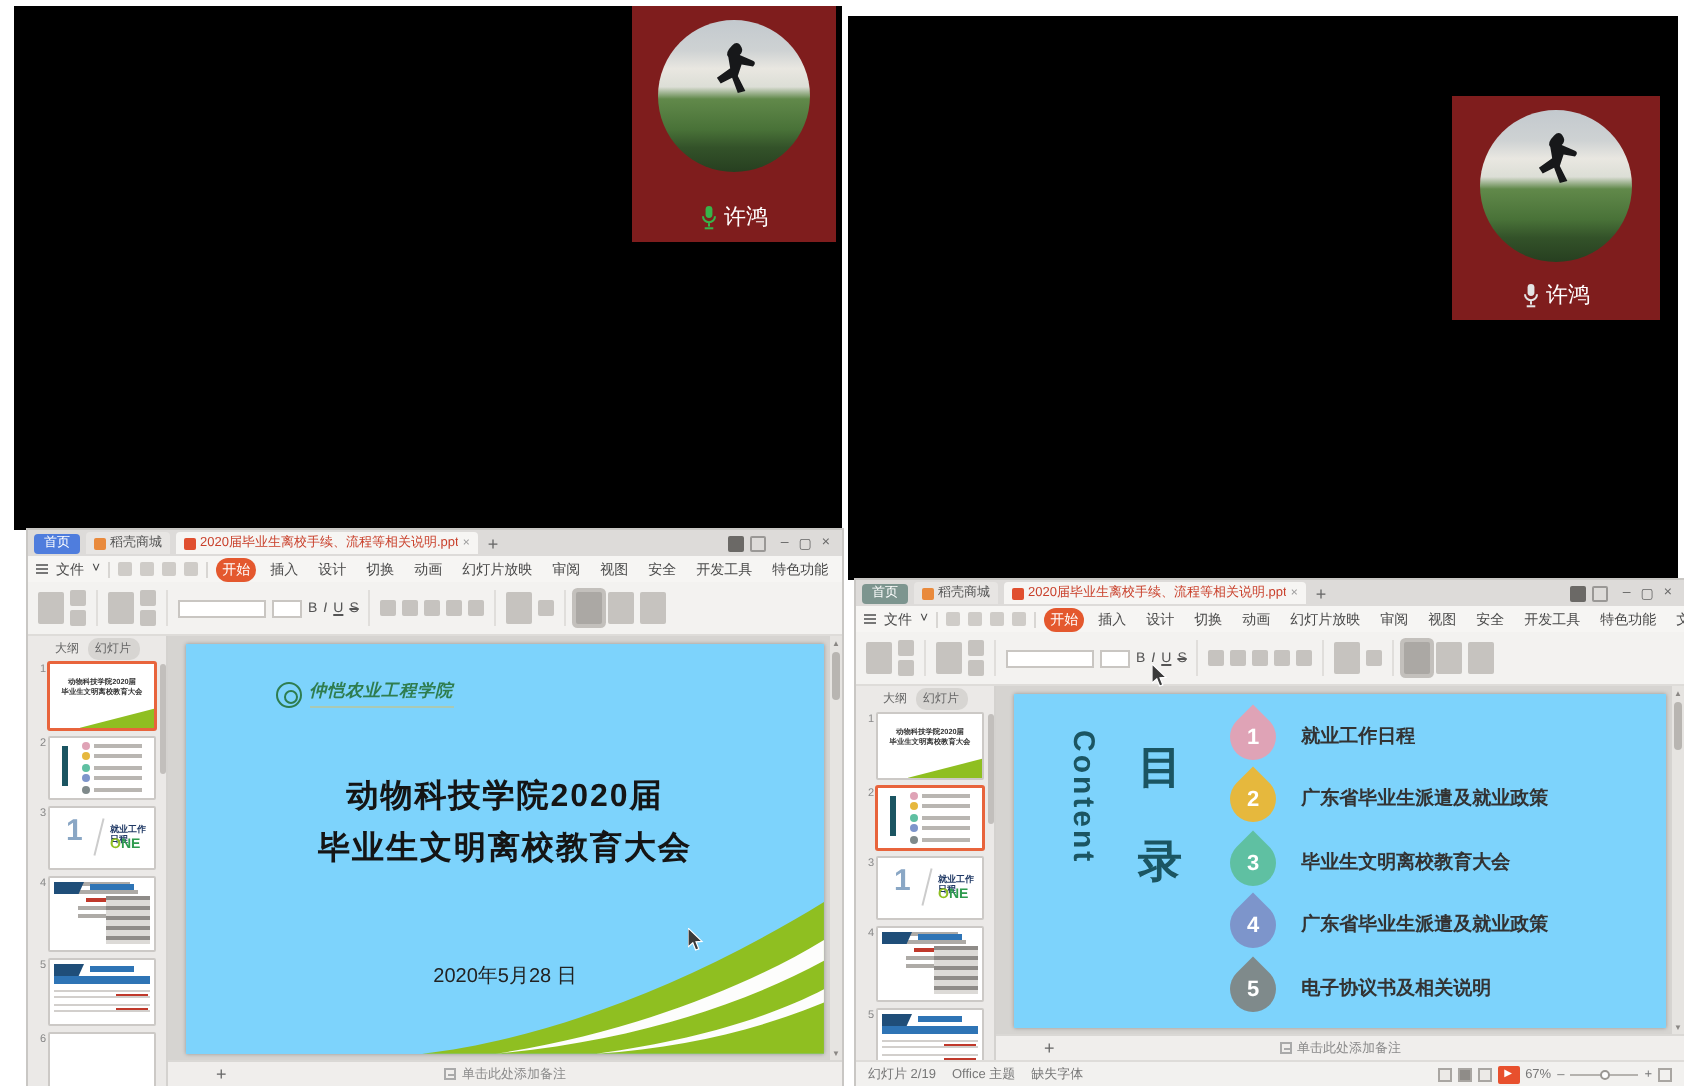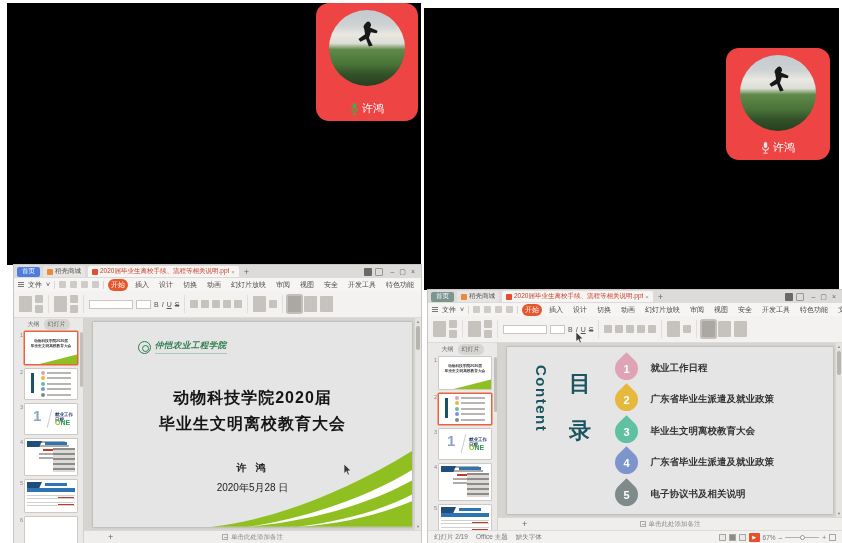--- a/index.html
+++ b/index.html
@@ -3,21 +3,21 @@
 <meta charset="utf-8">
 <style>
 *{margin:0;padding:0;box-sizing:border-box;}
 html,body{width:842px;height:543px;}
 body{position:relative;background:#fff;overflow:hidden;font-family:"Liberation Sans","DejaVu Sans",sans-serif;}
 
 
 .black-panel{position:absolute;background:#000;}
 #black-left{left:7px;top:3px;width:414px;height:262px;}
 #black-right{left:424px;top:8px;width:415px;height:282px;}
-.video-tile{position:absolute;background:#ef4444;border-radius:13px;}
+.video-tile{position:absolute;background:#7f1d1d;}
 #tile-left{right:3px;top:0;width:102px;height:118px;}
 #tile-right{right:9px;top:40px;width:104px;height:112px;}
 .avatar{position:absolute;left:50%;transform:translateX(-50%);top:7px;width:76px;height:76px;border-radius:50%;overflow:hidden;
  background:linear-gradient(180deg,#c3c9ce 0%,#ced2d3 20%,#e9e7e1 32%,#dcded6 44%,#61894a 52%,#497238 72%,#335229 84%,#273f20 100%);}
 .person-svg{position:absolute;left:19px;top:8px;width:38px;height:38px;}
 .tile-name{position:absolute;bottom:5px;width:100%;display:flex;align-items:center;justify-content:center;gap:3px;color:#fff;font-size:11px;}
 .mic-green{color:#37b34a;}
 .mic-white{color:#e4e4e4;}
 
 
@@ -79,21 +79,21 @@
 .trow{display:flex;gap:1px;margin-bottom:3px;}
 .tnum{width:7px;font-size:5.5px;color:#888;text-align:right;padding-top:1px;flex:none;}
 .thumb{flex:1;background:#fff;border:1px solid #ccc9c6;border-radius:1px;position:relative;overflow:hidden;}
 .thumb.sel{border:1px solid #e8643c;box-shadow:0 0 0 .5px #e8643c;}
 .sb-scroll{position:absolute;right:0;top:14px;width:3px;height:55px;background:#c2bfbc;border-radius:2px;}
 
 .canvascol{flex:1;display:flex;flex-direction:column;min-width:0;}
 .canvas{flex:1;background:#d6d4d1;position:relative;min-height:0;}
 .vscroll{position:absolute;right:0;top:0;bottom:0;width:6px;background:#e6e4e1;display:flex;flex-direction:column;align-items:center;justify-content:space-between;padding:1px 0;font-size:4px;color:#8a8784;}
 .vthumb{position:absolute;left:1px;top:8px;width:4px;height:24px;background:#b8b5b1;border-radius:2px;}
-.slide{position:absolute;left:9px;right:9px;top:4px;bottom:3px;background:#e5e5e5;box-shadow:0 0 2px rgba(0,0,0,.3);overflow:hidden;}
+.slide{position:absolute;left:9px;right:9px;top:4px;bottom:3px;background:#7dd3fc;box-shadow:0 0 2px rgba(0,0,0,.3);overflow:hidden;}
 
 .notesbar{height:13px;flex:none;background:#f0eeec;border-top:1px solid #dad8d5;display:flex;align-items:center;justify-content:center;gap:3px;font-size:6.5px;color:#8a8a8a;position:relative;}
 .addslide{position:absolute;left:24px;top:1px;font-size:9px;color:#666;}
 .notes-ic{width:6px;height:6px;border:1px solid #aaa;flex:none;position:relative;}
 .notes-ic::after{content:"";position:absolute;left:1px;top:2px;width:3px;height:1px;background:#aaa;}
 
 .statusbar{height:13px;flex:none;background:#f2f1ef;border-top:1px solid #dedcd9;display:flex;align-items:center;gap:8px;padding:0 6px;font-size:6.5px;color:#777;}
 .st-right{margin-left:auto;display:flex;align-items:center;gap:3px;}
 .view-ic{width:7px;height:7px;border:1px solid #a9a6a2;background:#eceae7;flex:none;}
 .view-ic.active{background:#8f8c88;}
@@ -374,21 +374,20 @@
     </div>
     <div class="canvascol">
       <div class="canvas">
         <div class="slide">
           <div class="logo-row">
             <span class="logo-circle"></span>
             <span class="logo-text">仲恺农业工程学院</span>
           </div>
           <div class="stitle l1">动物科技学院2020届</div>
           <div class="stitle l2">毕业生文明离校教育大会</div>
-          <div class="spresenter">许 鸿</div>
           <div class="sdate">2020年5月28 日</div>
           <svg class="swoosh" viewBox="0 0 300 80" preserveAspectRatio="none">
             <path d="M0 80 C 80 74, 190 48, 300 0 L300 80 Z" fill="#8fbf21"></path>
             <path d="M55 80 C 150 70, 240 46, 300 20 L300 31 C 235 56, 150 74, 55 80 Z" fill="#fdfdfc"></path>
             <path d="M130 80 C 205 73, 262 60, 300 46 L300 53 C 252 67, 196 77, 130 80 Z" fill="#fdfdfc"></path>
           </svg>
         </div>
         <div class="vscroll">
           <span>▲</span>
           <span class="vthumb"></span>

